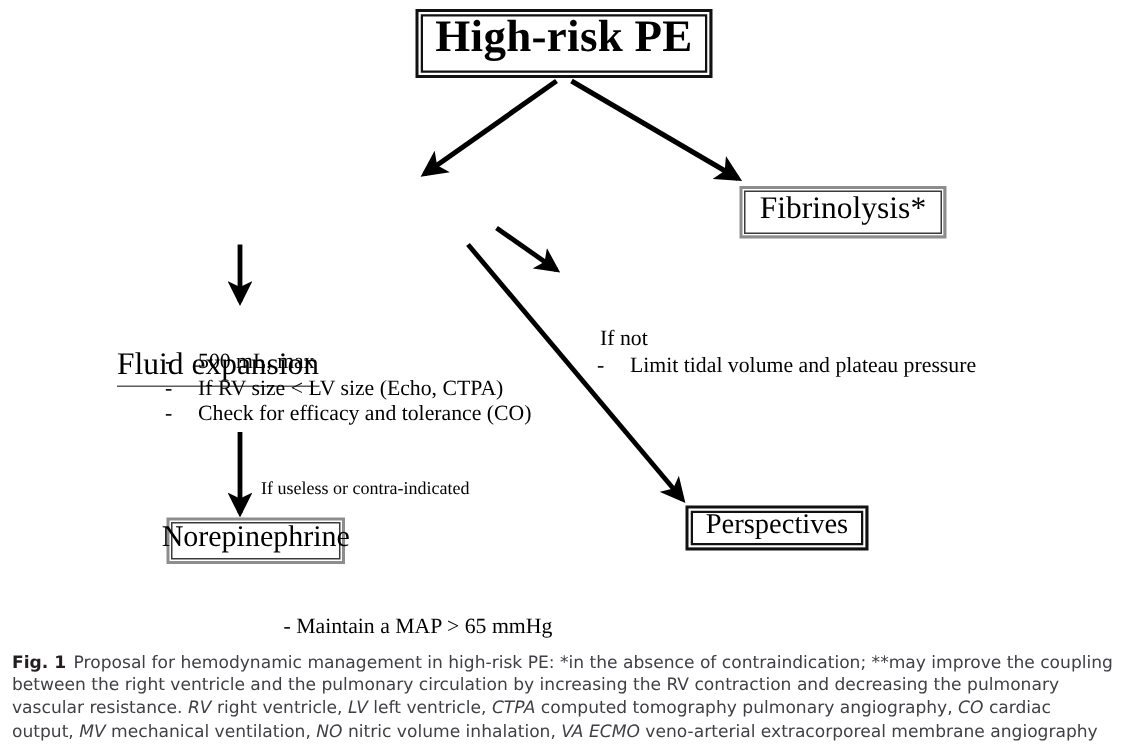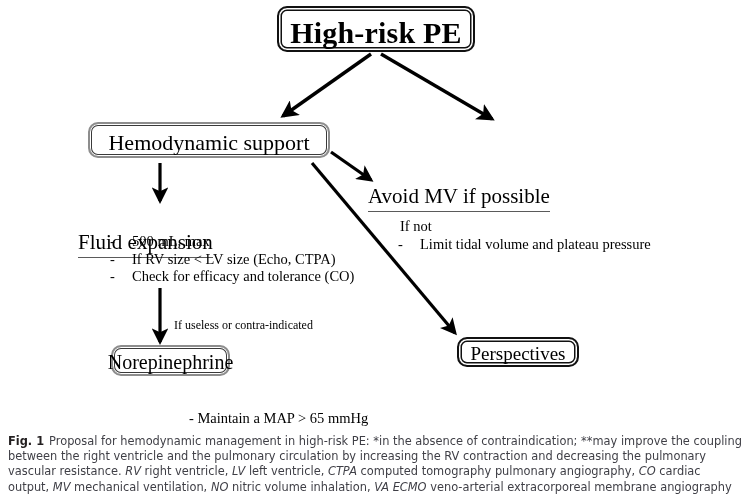--- a/index.html
+++ b/index.html
@@ -28,25 +28,24 @@
     left: 0; top: 0;
     width: 751px;
     height: 432px;
     pointer-events: none;
   }
 
   .node {
     position: absolute;
     box-sizing: border-box;
     display: flex;
-    align-items: flex-end;
+    align-items: flex-start;
     justify-content: center;
     white-space: nowrap;
     background: #ffffff;
-    border-radius: 10px;
   }
 
   
   .box-heavy {
     border: 2px solid #111111;
     box-shadow: 0 0 0 1.5px #ffffff inset, 0 0 0 3px #111111 inset;
   }
   
   .box-grey {
     border: 2px solid #8d8d8d;
@@ -174,36 +173,35 @@
 
     <line x1="312" y1="163" x2="455" y2="333" stroke="#000000" stroke-width="3.2" marker-end="url(#ah)"></line>
 
     <line x1="160" y1="288" x2="160" y2="342" stroke="#000000" stroke-width="3.2" marker-end="url(#ah)"></line>
   </svg>
 
   <div class="node box-heavy" id="node-title">
     <span>High-risk PE</span>
   </div>
 
-  <div class="node box-grey" id="node-hemodynamic">
-    <span>Hemodynamic  support</span>
-  </div>
-
+
+  <div class="node box-grey" id="node-fibrinolysis">
+    <span>Fibrinolysis*</span>
+  </div>
 
   <div class="node box-grey" id="node-norepinephrine">
     <span>Norepinephrine</span>
   </div>
 
   <div class="node box-heavy" id="node-perspectives">
     <span>Perspectives</span>
   </div>
 
   <div class="heading-underline" id="heading-fluid">Fluid expansion</div>
 
-  <div class="heading-underline" id="heading-avoidmv">Avoid MV if possible</div>
 
   <div class="block" id="list-fluid">
     <span class="row">
       <span class="dash">-</span><span>500 mL, max</span>
     </span>
     <span class="row">
       <span class="dash">-</span><span>If RV size &lt; LV size (Echo, CTPA)</span>
     </span>
     <span class="row">
       <span class="dash">-</span><span>Check for efficacy and tolerance (CO)</span>

